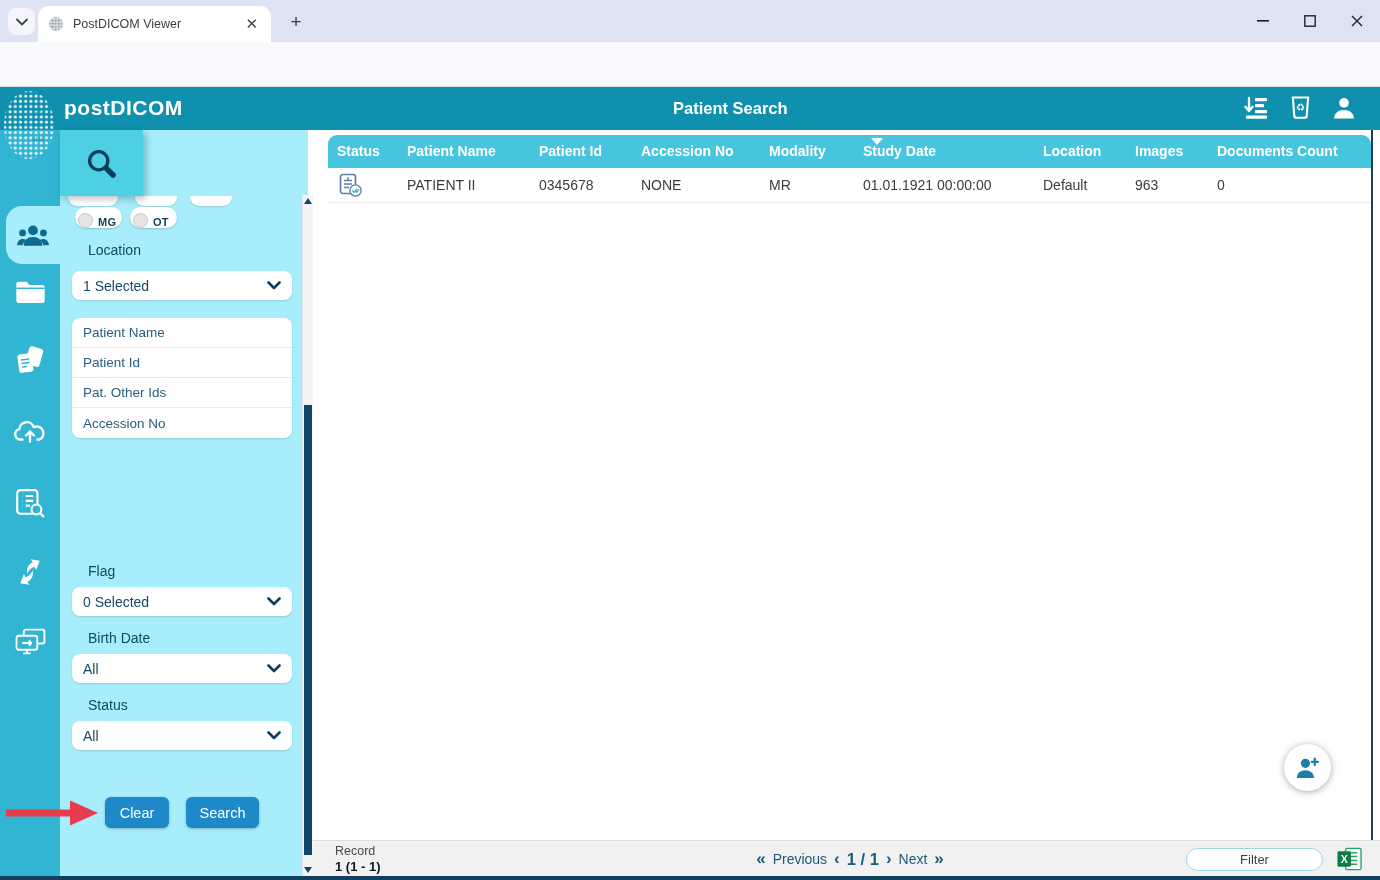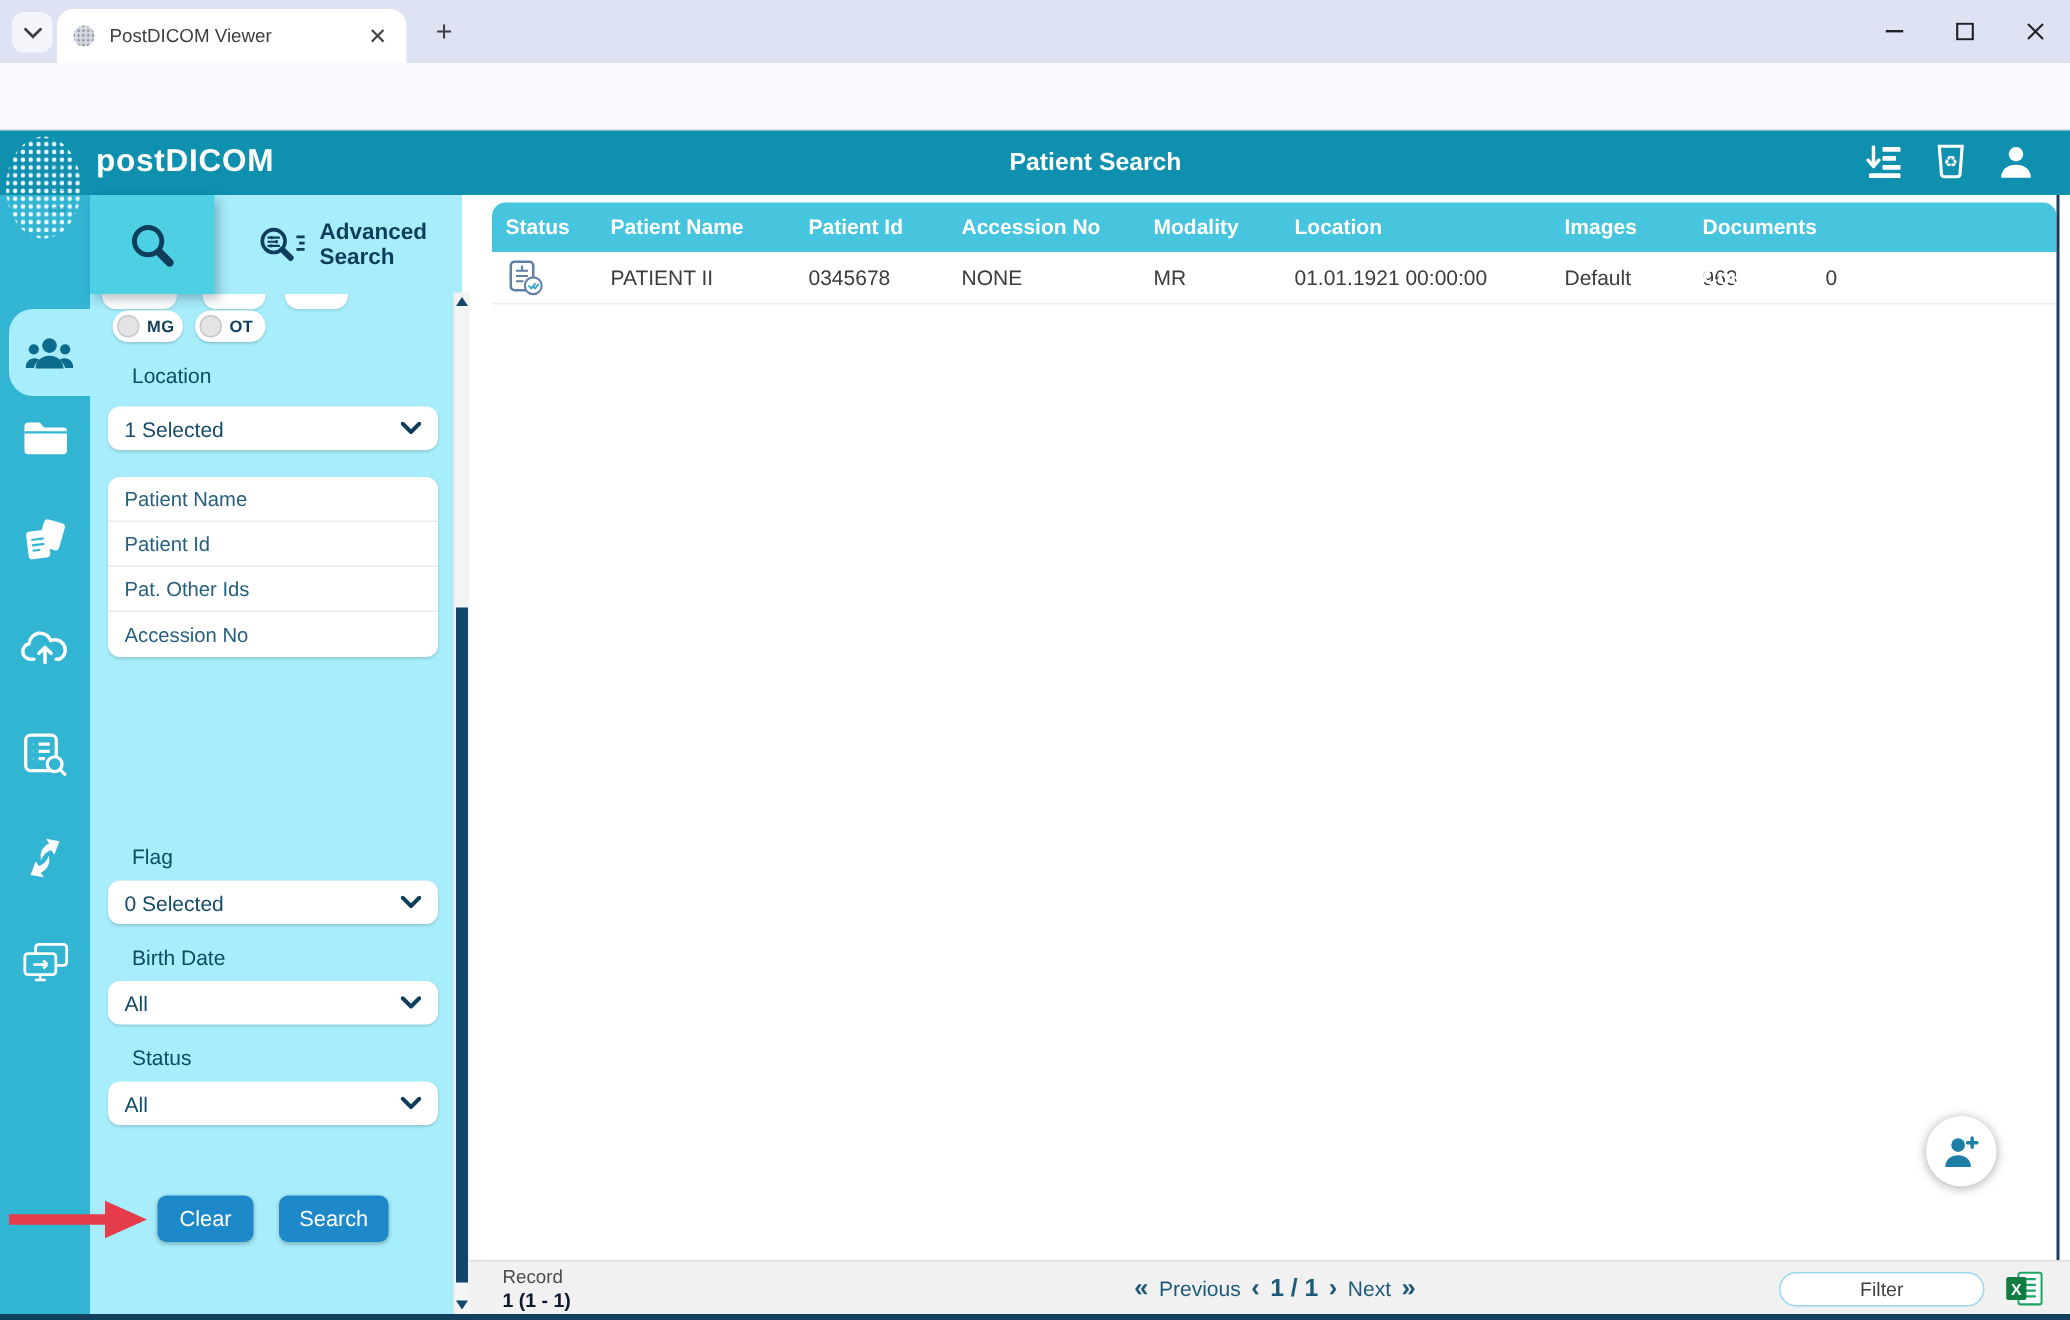--- a/index.html
+++ b/index.html
@@ -32,21 +32,21 @@
 
   .sidebar{position:absolute;top:43px;bottom:4px;left:0;width:60px;background:#31b5d3}
   .bubble{position:absolute;top:76px;left:6px;right:0;height:58px;background:#a7edfb;border-radius:16px 0 0 16px;display:flex;align-items:center;justify-content:center;cursor:pointer}
   .sit{position:absolute;left:0;width:60px;display:flex;justify-content:center;cursor:pointer}
 
   .panel{position:absolute;left:60px;top:43px;bottom:4px;width:248px;background:#a7edfb}
   .tab-simple{position:absolute;left:0;top:0;width:83px;height:66px;background:#4ed0e4;box-shadow:3px 3px 7px rgba(0,40,60,.28);display:flex;align-items:center;justify-content:center;cursor:pointer;z-index:2}
   .tab-adv{position:absolute;left:83px;top:0;width:165px;height:66px;display:flex;align-items:center;gap:9px;padding-left:28px;cursor:pointer}
   .tab-adv-label{font-size:15px;font-weight:600;color:#0e3e5c;line-height:1.15;width:78px}
   .ppill{position:absolute;top:66px;height:10px;background:#fff;border-radius:0 0 9px 9px;box-shadow:0 1px 2px rgba(0,0,0,.12)}
-  .toggle{position:absolute;top:77px;width:47px;height:21px;background:#fff;border-radius:11px;box-shadow:0 1px 2px rgba(0,0,0,.18);display:flex;align-items:center;cursor:pointer}
+  .toggle{position:absolute;top:77px;width:47px;height:21px;background:#fff;border-radius:11px;box-shadow:0 1px 2px rgba(0,0,0,.18);display:flex;align-items:flex-end;cursor:pointer}
   .knob{width:15px;height:15px;border-radius:50%;background:#e4e4e7;border:1px solid #c8c8cc;margin-left:3px}
   .tlabel{font-size:11px;font-weight:600;color:#0e3e5c;margin-left:5px;letter-spacing:.3px}
   .plabel{position:absolute;left:28px;font-size:14px;color:#0d4b66}
   .select{position:absolute;left:12px;width:220px;height:29px;background:#fff;border-radius:8px;display:flex;align-items:center;justify-content:space-between;padding:0 11px;font-size:14px;color:#134a66;box-shadow:0 1px 2px rgba(0,0,0,.14);cursor:pointer}
   .fgroup{position:absolute;left:12px;width:220px;background:#fff;border-radius:8px;box-shadow:0 1px 2px rgba(0,0,0,.14);overflow:hidden}
   .frow{height:30px;border-bottom:1px solid #e8eaec;display:flex;align-items:center;padding:0 11px}
   .frow:last-child{border-bottom:none}
   .frow input{border:0;outline:0;width:100%;font-size:13.5px;color:#0e3e5c;background:transparent;font-family:inherit}
   .frow input::placeholder{color:#26607e;opacity:1}
   .pbtn{position:absolute;top:667px;height:31px;border:none;border-radius:6px;background:#1e89c9;color:#fff;font-size:14.5px;font-family:inherit;cursor:pointer;box-shadow:0 1px 3px rgba(0,0,0,.25)}
@@ -300,38 +300,20 @@
       </div>
     </div>
 
     <div class="panel">
       <div class="tab-simple">
         <svg width="33" height="33" viewBox="0 0 30 30">
             <circle cx="12.5" cy="12.5" r="8.3" fill="none" stroke="#0e3e5c" stroke-width="3"></circle>
             <path d="M19.2 19.2l6.3 6.3" stroke="#0e3e5c" stroke-width="5" stroke-linecap="round"></path>
           </svg>
       </div>
-      <div class="tab-adv">
-        <svg width="33" height="30" viewBox="0 0 36 30">
-          <circle cx="12.5" cy="12.5" r="8.3" fill="none" stroke="#0e3e5c" stroke-width="2.6"></circle>
-          <path d="M18.8 18.8l6 6" stroke="#0e3e5c" stroke-width="4.4" stroke-linecap="round"></path>
-          <g stroke="#0e3e5c" stroke-width="1.5">
-              <path d="M8 10h9M8 13h7.5M8 16h9"></path>
-            </g>
-          <g fill="#0e3e5c">
-              <circle cx="11" cy="10" r="1.2"></circle>
-              <circle cx="14.5" cy="13" r="1.2"></circle>
-              <circle cx="10.5" cy="16" r="1.2"></circle>
-            </g>
-          <g stroke="#0e3e5c" stroke-width="2">
-              <path d="M29 9.5h6M31 14h4M29 18.5h6"></path>
-            </g>
-        </svg>
-        <span class="tab-adv-label">Advanced Search</span>
-      </div>
 
       <div class="ppill" style="left:8px;width:50px"></div>
       <div class="ppill" style="left:75px;width:42px"></div>
       <div class="ppill" style="left:130px;width:42px"></div>
 
       <div class="toggle" style="left:15px">
         <span class="knob"></span>
         <span class="tlabel">MG</span>
       </div>
       <div class="toggle" style="left:70px">
@@ -398,20 +380,21 @@
     </div>
 
     <div class="main">
       <div class="tbl">
         <div class="thead">
           <div class="th">Status</div>
           <div class="th">Patient Name</div>
           <div class="th">Patient Id</div>
           <div class="th">Accession No</div>
           <div class="th">Modality</div>
+          <div class="th"><span class="caret"></span><span>Study Date</span></div>
           <div class="th">Location</div>
           <div class="th">Images</div>
           <div class="th">Documents Count</div>
         </div>
         <div class="trow">
           <div style="padding-top:3px">
             <svg width="26" height="26" viewBox="0 0 26 26">
               <rect x="3.5" y="2.5" width="15" height="19" rx="2.5" fill="#fff" stroke="#6080a8" stroke-width="1.7"></rect>
               <path d="M7 8.5h8M7 12h8M7 15.5h5M11 5v3.5" stroke="#6080a8" stroke-width="1.4" fill="none"></path>
               <circle cx="18.5" cy="18.5" r="5.6" fill="#fff" stroke="#6080a8" stroke-width="1.4"></circle>

